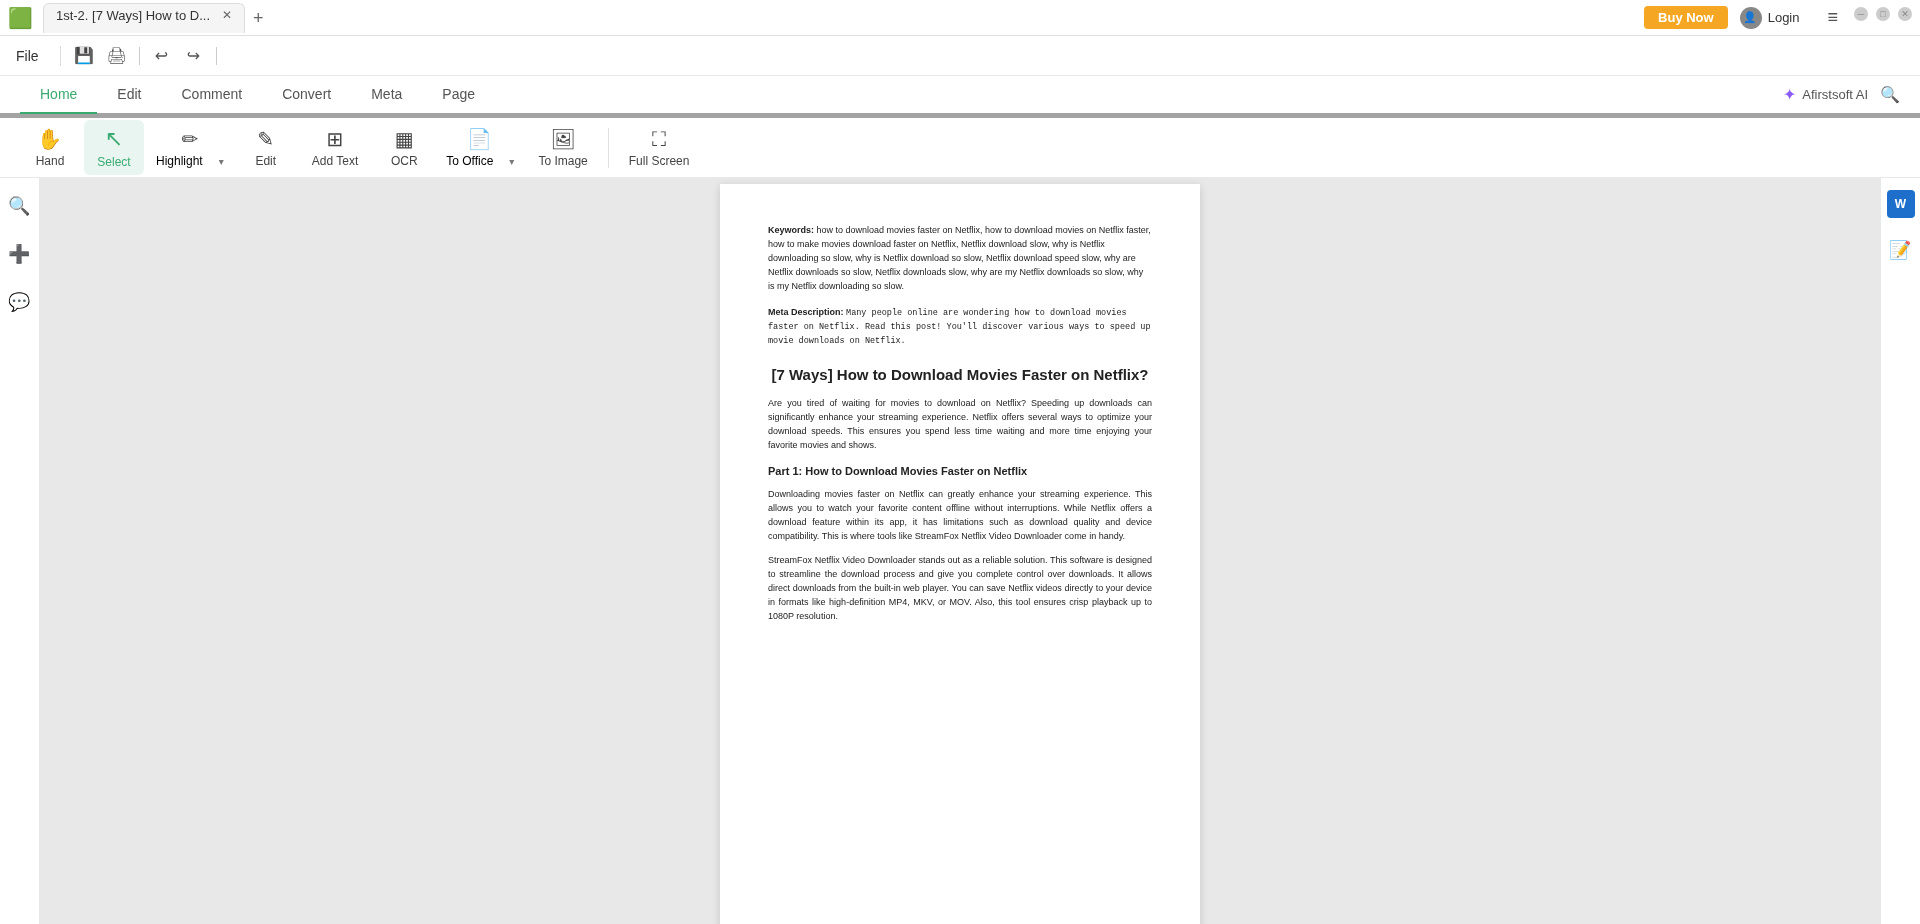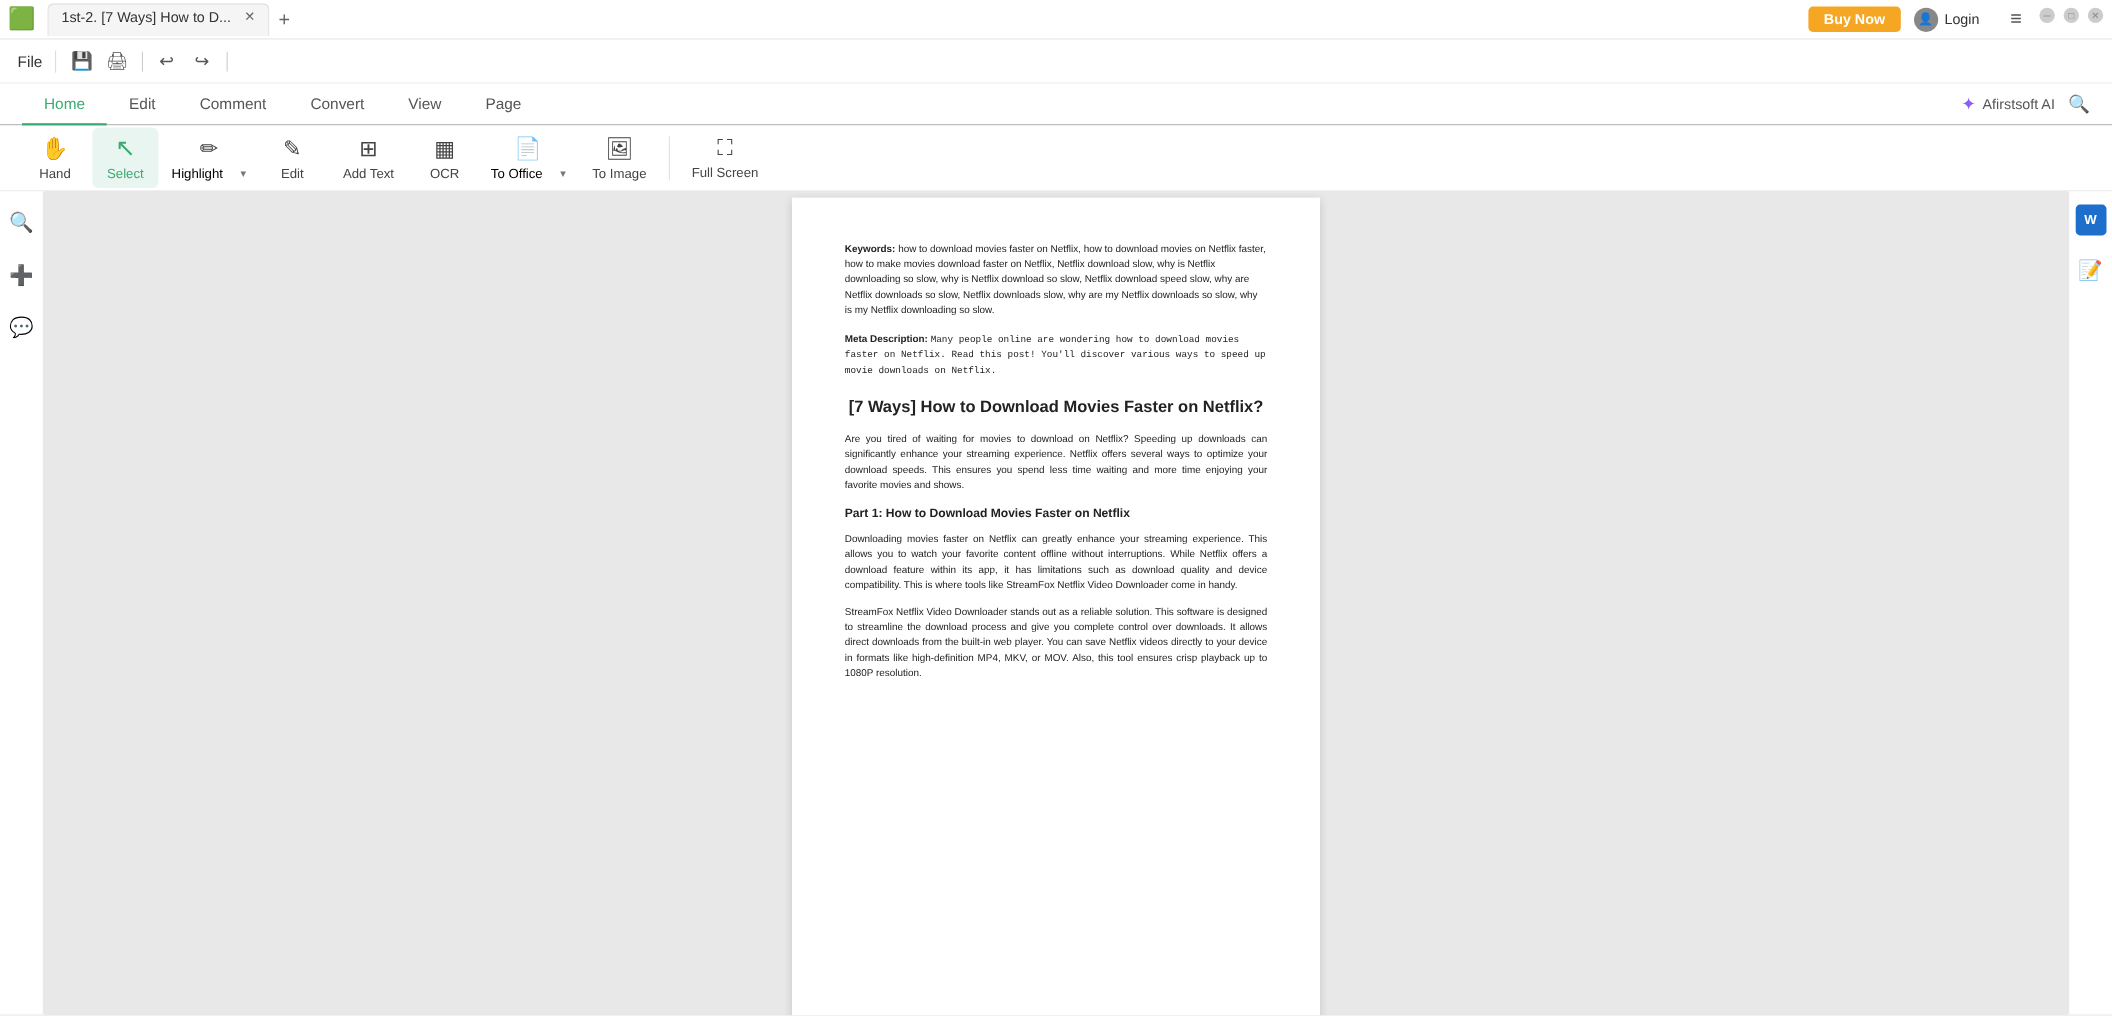--- a/index.html
+++ b/index.html
@@ -33,29 +33,29 @@
     .win-btn-max { background: #ccc; color: #888; }
     .win-btn-close { background: #ccc; color: #888; }
     .hamburger { font-size: 18px; color: #555; cursor: pointer; margin-right: 8px; }
 
     
     .menu-bar {
       display: flex; align-items: center; background: #fff;
       height: 40px; padding: 0 16px; border-bottom: 1px solid #e8e8e8;
       gap: 4px;
     }
-    .file-menu { font-size: 14px; color: #333; font-weight: 500; margin-right: 1px; cursor: pointer; }
+    .file-menu { font-size: 14px; color: #333; font-weight: 500; margin-right: 11px; cursor: pointer; }
     .menu-sep { width: 1px; height: 20px; background: #ddd; margin: 0 6px; }
     .menu-icon-btn { width: 28px; height: 28px; display: flex; align-items: center; justify-content: center; cursor: pointer; color: #555; font-size: 16px; }
     .menu-divider { width: 1px; height: 18px; background: #ccc; margin: 0 4px; }
 
     
     .nav-tabs {
       display: flex; align-items: center; background: #fff;
-      border-bottom: 1px solid #a3a3a3;
+      border-bottom: 5px solid #a3a3a3;
       padding: 0 20px; gap: 0;
       justify-content: center;
     }
     .nav-tab {
       padding: 10px 20px; font-size: 14px; color: #555; cursor: pointer;
       border-bottom: 2px solid transparent; margin-bottom: -1px;
     }
     .nav-tab.active { color: #3aaa70; border-bottom: 2px solid #3aaa70; font-weight: 500; }
     .nav-right { margin-left: auto; display: flex; align-items: center; gap: 12px; }
     .ai-btn { display: flex; align-items: center; gap: 6px; font-size: 13px; color: #555; cursor: pointer; }
@@ -167,21 +167,21 @@
   <div class="nav-tab">
     <span>Edit</span>
   </div>
   <div class="nav-tab">
     <span>Comment</span>
   </div>
   <div class="nav-tab">
     <span>Convert</span>
   </div>
   <div class="nav-tab">
-    <span>View</span>
+    <span>Meta</span>
   </div>
   <div class="nav-tab">
     <span>Page</span>
   </div>
   <div class="nav-right">
     <div class="ai-btn">
       <span class="ai-star">✦</span>
       <span>Afirstsoft AI</span>
     </div>
     <div class="search-btn">

